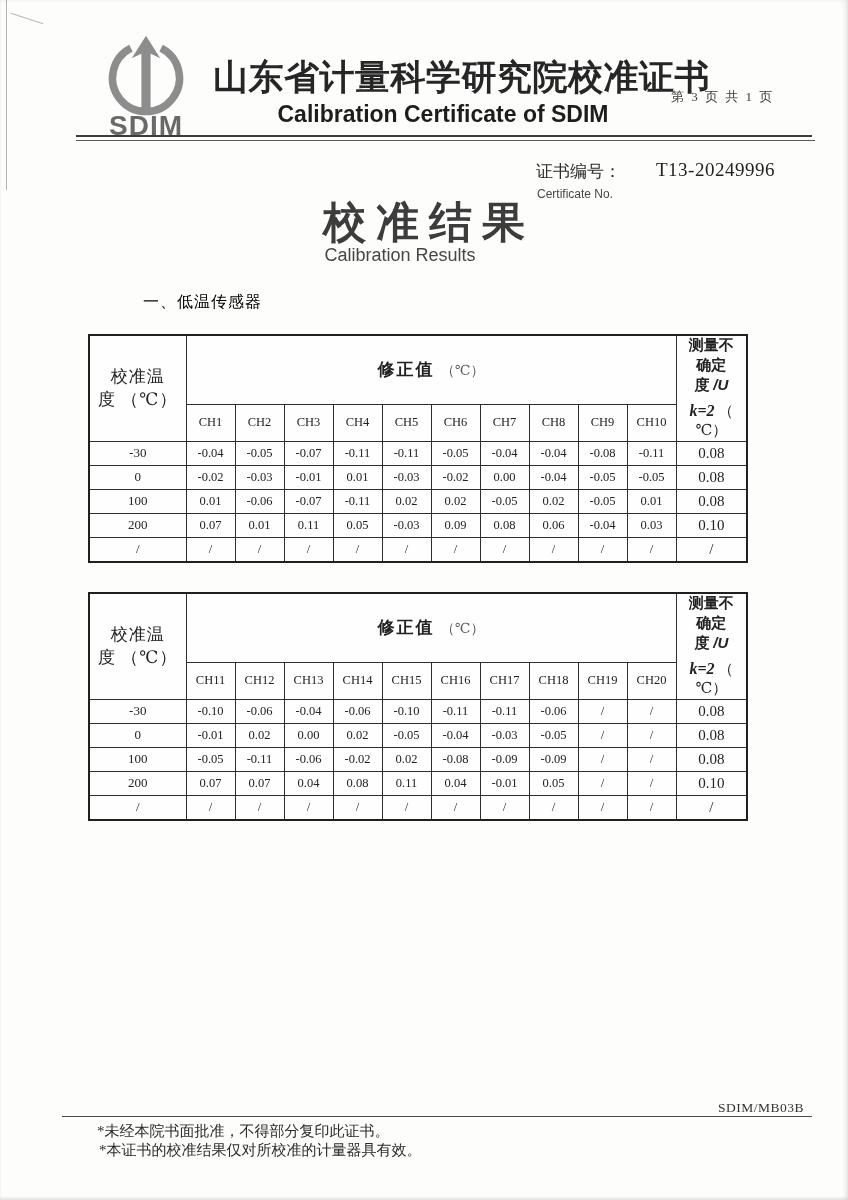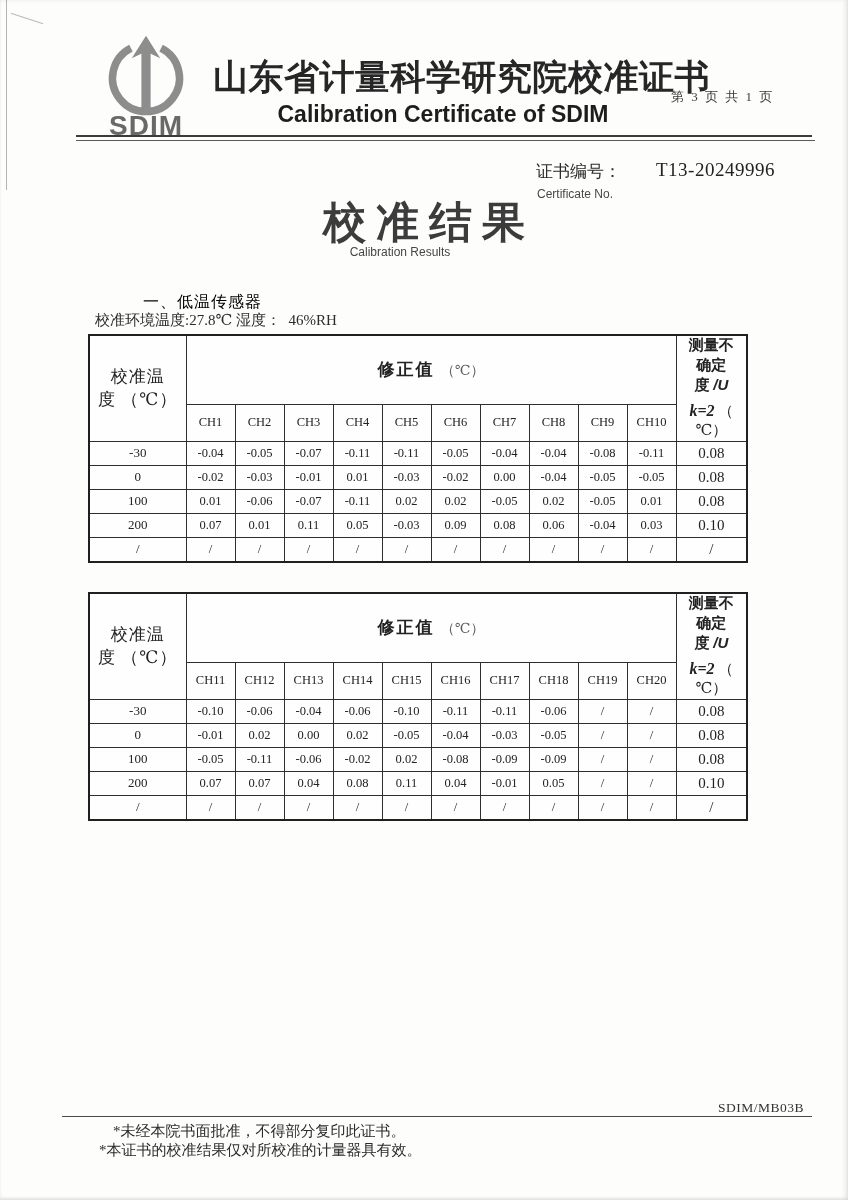--- a/index.html
+++ b/index.html
@@ -26,21 +26,21 @@
   
   .cert-label { position:absolute; left:536px; top:160px; font-size:17px; color:#2a2a2a; }
   .cert-value { position:absolute; left:656px; top:159px; font-size:19px; letter-spacing:0.5px; color:#222; }
   .cert-sub { position:absolute; left:537px; top:187px; font-family:"Liberation Sans","DejaVu Sans",sans-serif; font-size:12px; color:#474747; }
 
   
   .results-cn { position:absolute; left:0; top:194px; width:848px; text-align:center;
     font-family:"Liberation Sans","DejaVu Sans",sans-serif; font-weight:bold;
     font-size:43px; letter-spacing:10px; text-indent:10px; color:#3c3c3c; }
   .results-en { position:absolute; left:0; top:245px; width:800px; text-align:center;
-    font-family:"Liberation Sans","DejaVu Sans",sans-serif; font-size:12px; color:#464646; }
+    font-family:"Liberation Sans","DejaVu Sans",sans-serif; font-size:18px; color:#464646; }
 
   
   .section-heading { position:absolute; left:95px; top:292px; font-size:16px; letter-spacing:1px; color:#000000;margin-left:48px; }
   .section-env { position:absolute; left:95px; top:311px; font-size:15px; color:#2c2c2c; white-space:pre; }
 
   
   .table-wrap { position:absolute; left:88px; }
   .table-wrap.t1 { top:334px; }
   .table-wrap.t2 { top:592px; }
   table.cal { border-collapse:collapse; table-layout:fixed; width:658px; border:2px solid #202020; background:#fefefe; }
@@ -54,21 +54,21 @@
   th.unc-h .k-line { margin-top:5px; font-family:Liberation Serif, serif; }
   th.unc-h .k-line i { font-size:16px; }
   th.unc-h .k-open { font-weight:normal; }
   th.unc-h .k-close { font-weight:normal; }
   table.cal tbody td { height:23px; font-size:12.5px; }
   table.cal tbody td.temp-cell { font-size:13px; }
   table.cal tbody td.unc-cell { font-size:15px; }
 
   
   .footer-rule { position:absolute; left:62px; top:1116px; width:750px; height:0; border-top:1.5px solid #4a4a4a; }
-  .footer-note1 { position:absolute; left:113px; top:1122px; font-size:15px; color:#2a2a2a; }
+  .footer-note1 { position:absolute; left:97px; top:1122px; font-size:15px; color:#2a2a2a; }
   .footer-note2 { position:absolute; left:99px; top:1141px; font-size:15px; color:#2a2a2a; }
   .form-number { position:absolute; left:718px; top:1100px; font-size:13.5px; letter-spacing:0.5px; color:#333; }
 </style>
 </head>
 <body>
 
 <div class="page">
 
   <div class="artifact-line"></div>
   <div class="artifact-diag"></div>
@@ -88,21 +88,20 @@
   <div class="rule-top-2"></div>
 
   <div class="cert-label">证书编号：</div>
   <div class="cert-value">T13-20249996</div>
   <div class="cert-sub">Certificate No.</div>
 
   <div class="results-cn">校准结果</div>
   <div class="results-en">Calibration Results</div>
 
   <div class="section-heading">一、低温传感器</div>
-  <div class="section-env">校准环境温度:27.8℃ 湿度：  46%RH</div>
 
   <div class="table-wrap t1">
     <table class="cal">
       <colgroup>
         <col style="width:97px">
         <col style="width:49px">
           <col style="width:49px">
           <col style="width:49px">
           <col style="width:49px">
           <col style="width:49px">

